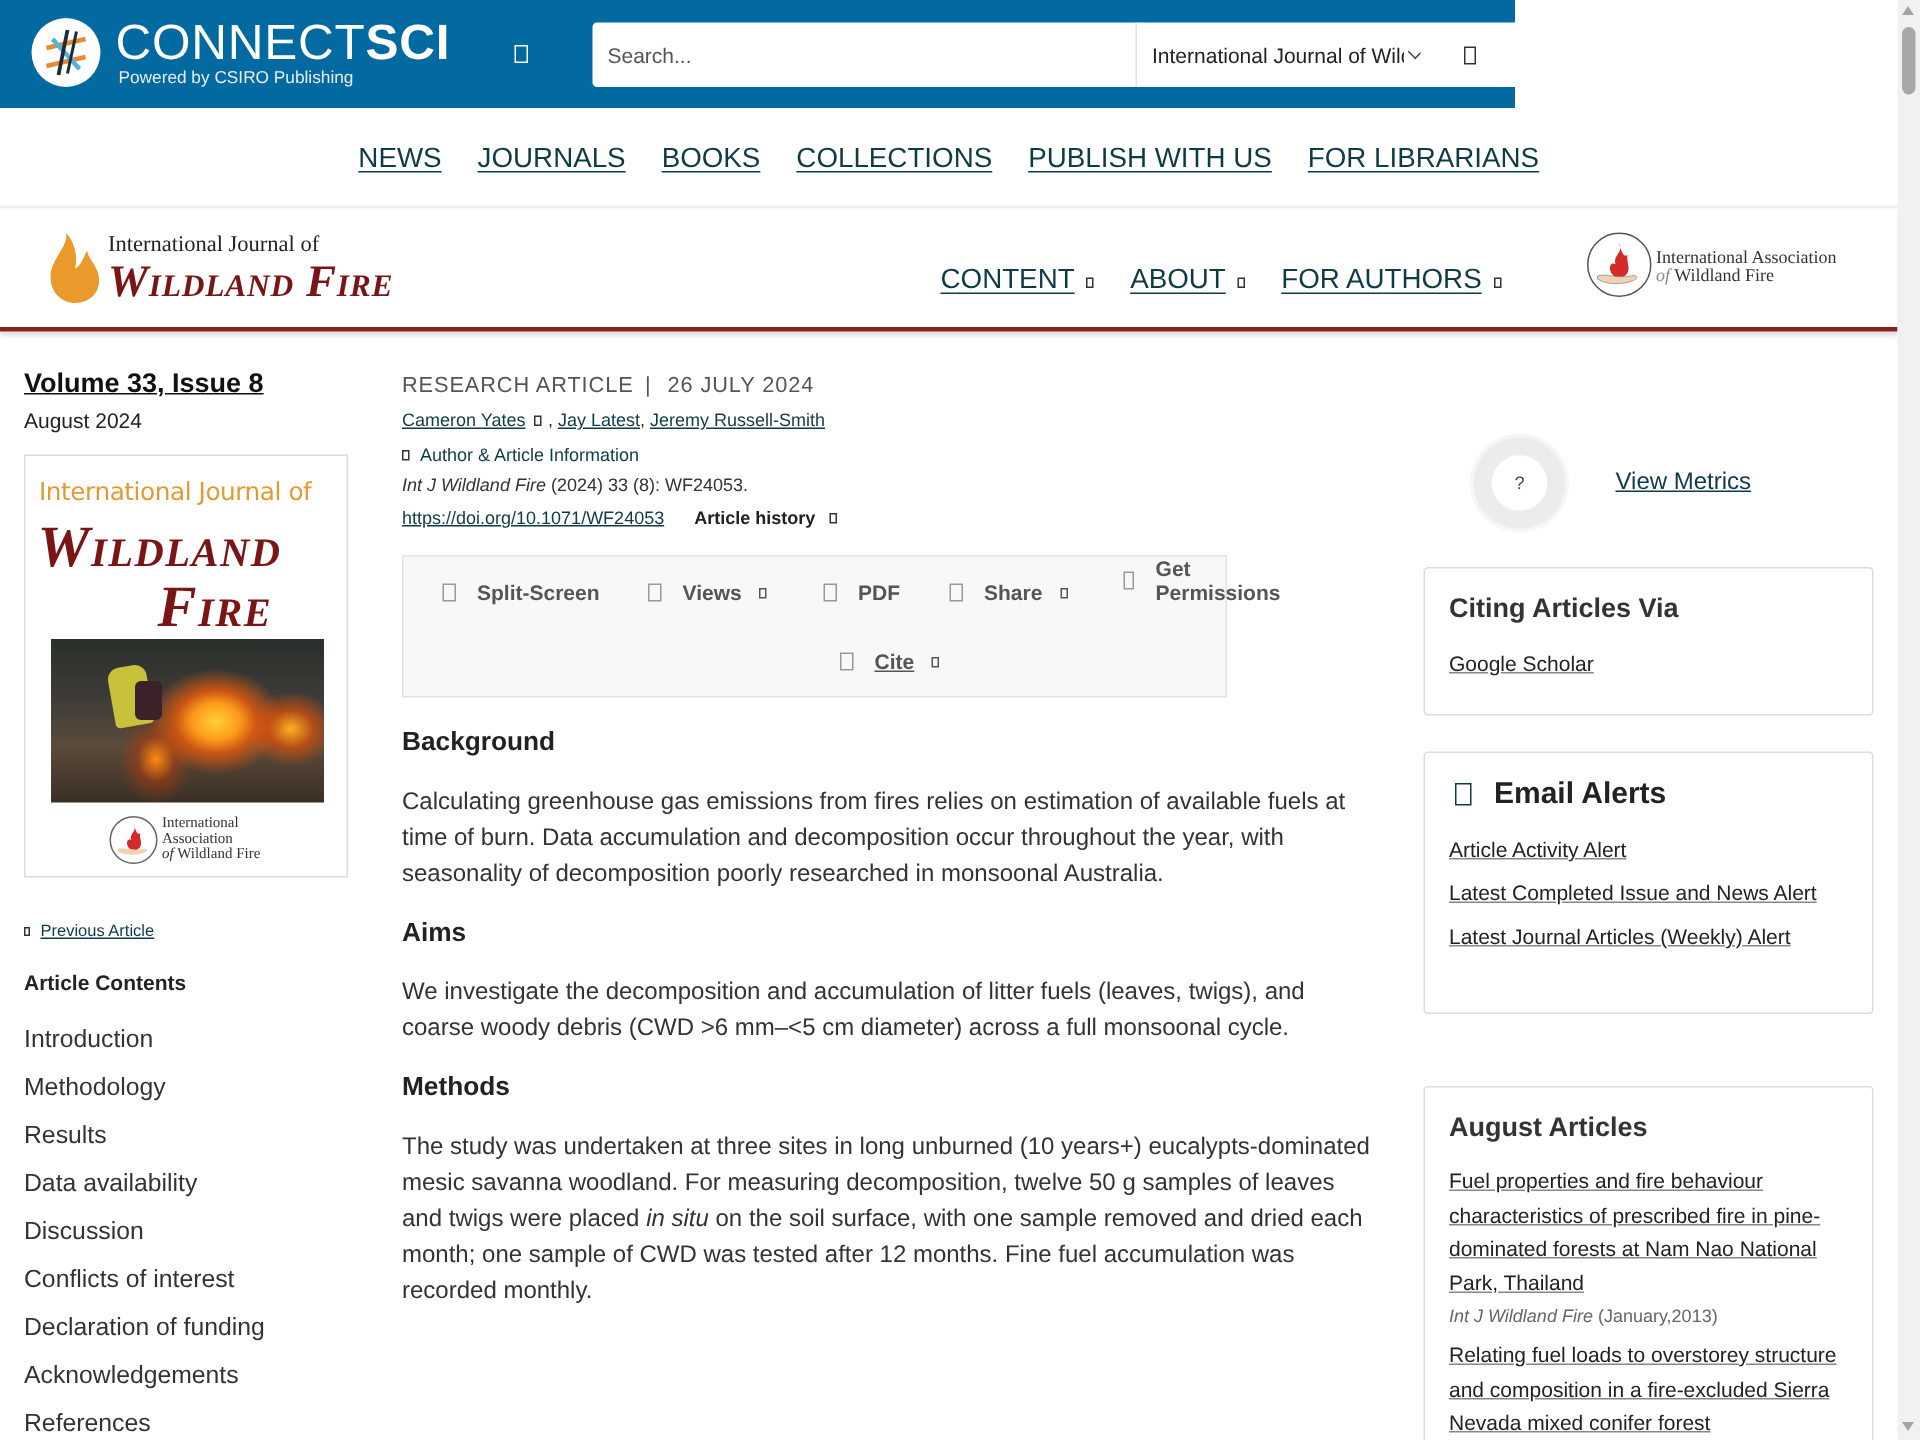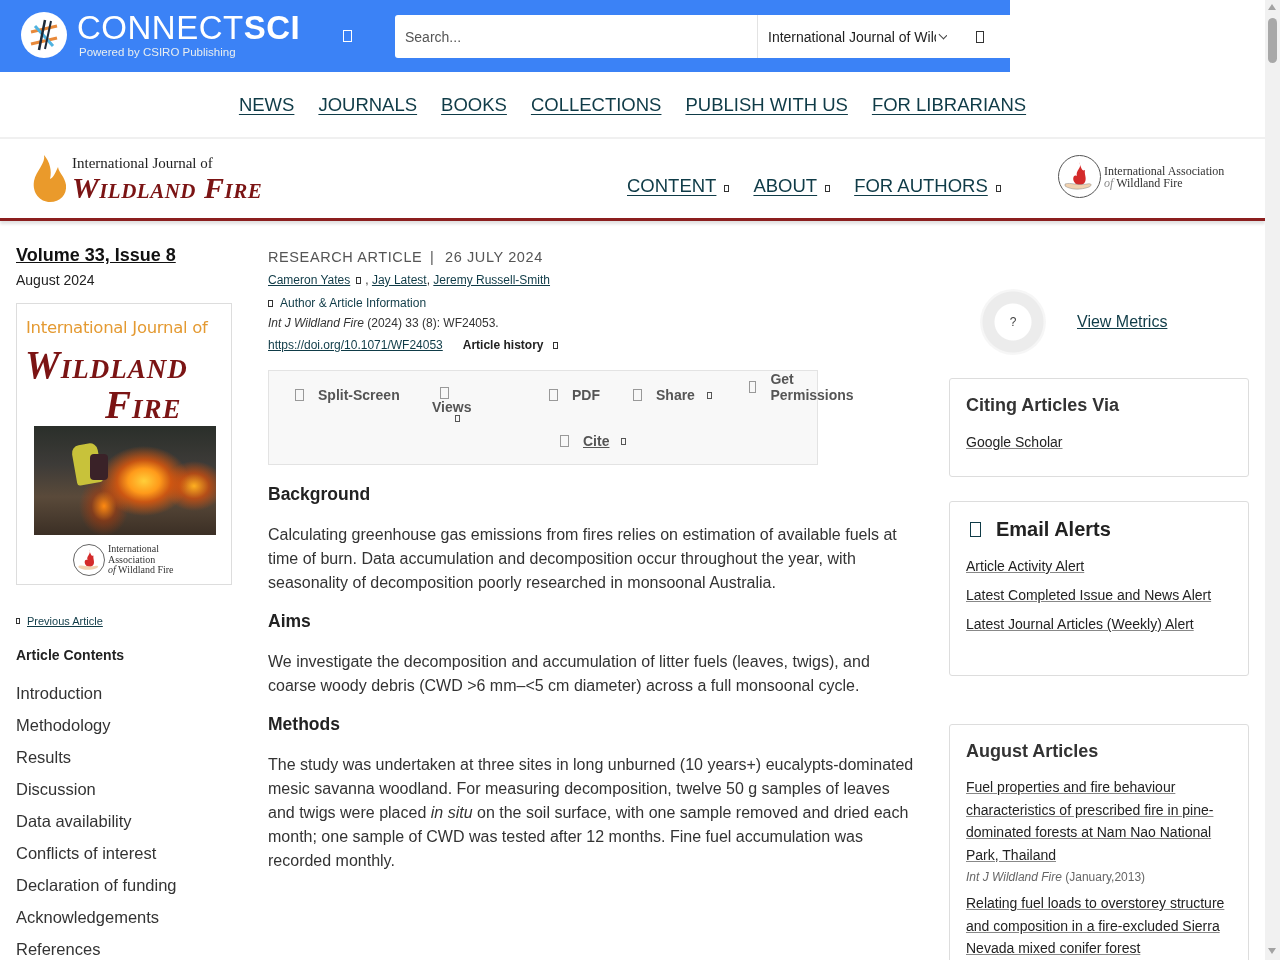--- a/index.html
+++ b/index.html
@@ -1,21 +1,21 @@
 <!DOCTYPE html>
 <html><head>
   <meta charset="utf-8">
   <style>
     * { box-sizing: border-box; margin: 0; padding: 0; }
     html, body { width: 1280px; height: 960px; overflow: hidden; background: #fff; }
     body { font-family: "Liberation Sans", sans-serif; color: #222; position: relative; }
     a { color: inherit; }
 
     
-    .topbar { position: absolute; left: 0; top: 0; width: 1010px; height: 72px; background: #3b82f6; }
+    .topbar { position: absolute; left: 0; top: 0; width: 1010px; height: 72px; background: #0369a1; }
     .logo { position: absolute; left: 21px; top: 12px; display: flex; align-items: center; }
     .logo-circle { width: 46px; height: 46px; border-radius: 50%; background: #fff; position: relative; }
     .logo-text { margin-left: 10px; color: #fff; }
     .logo-main { font-size: 33px; line-height: 30px; letter-spacing: 0.5px; font-weight: 300; }
     .logo-main b { font-weight: 700; }
     .logo-sub { font-size: 11.5px; margin-top: 3px; color: #e8eef0; margin-left: 2px; }
     .menu-glyph { position: absolute; left: 343px; top: 30px; width: 9px; height: 12px; border: 1.5px solid #fff; }
 
     .search-wrap { position: absolute; left: 395px; top: 15px; width: 619px; height: 43px; background: #fff; border-radius: 3px; display: flex; }
     .search-input { width: 362px; height: 43px; border: none; outline: none; padding: 0 10px; font-family: "Liberation Sans", sans-serif; font-size: 14px; color: #333; background: transparent; border-radius: 3px 0 0 3px; }
@@ -230,22 +230,22 @@
   </div>
   <div class="prev-article">
     <span class="glyph"></span>
     <a href="#">Previous Article</a>
   </div>
   <div class="contents-title">Article Contents</div>
   <ul class="toc">
     <li>Introduction</li>
     <li>Methodology</li>
     <li>Results</li>
+    <li>Data availability</li>
     <li>Discussion</li>
-    <li>Data availability</li>
     <li>Conflicts of interest</li>
     <li>Declaration of funding</li>
     <li>Acknowledgements</li>
     <li>References</li>
   </ul>
 </aside>
 
 <main class="main">
   <div class="eyebrow">
     <span>RESEARCH ARTICLE</span>
@@ -266,21 +266,21 @@
         <span>Article history</span>
         <span class="glyph"></span>
       </span>
   </div>
 
   <div class="toolbar">
     <div class="tool" style="left:26px; top:16px;">
         <span class="icn"></span>
         <span>Split-Screen</span>
       </div>
-    <div class="tool" style="left:163px; top:16px;flex-direction:column;">
+    <div class="tool" style="left:163px; top:16px;">
         <span class="icn"></span>
         <span>Views</span>
         <span class="drop"></span>
       </div>
     <div class="tool" style="left:280px; top:16px;">
         <span class="icn"></span>
         <span>PDF</span>
       </div>
     <div class="tool" style="left:364px; top:16px;">
         <span class="icn"></span>

